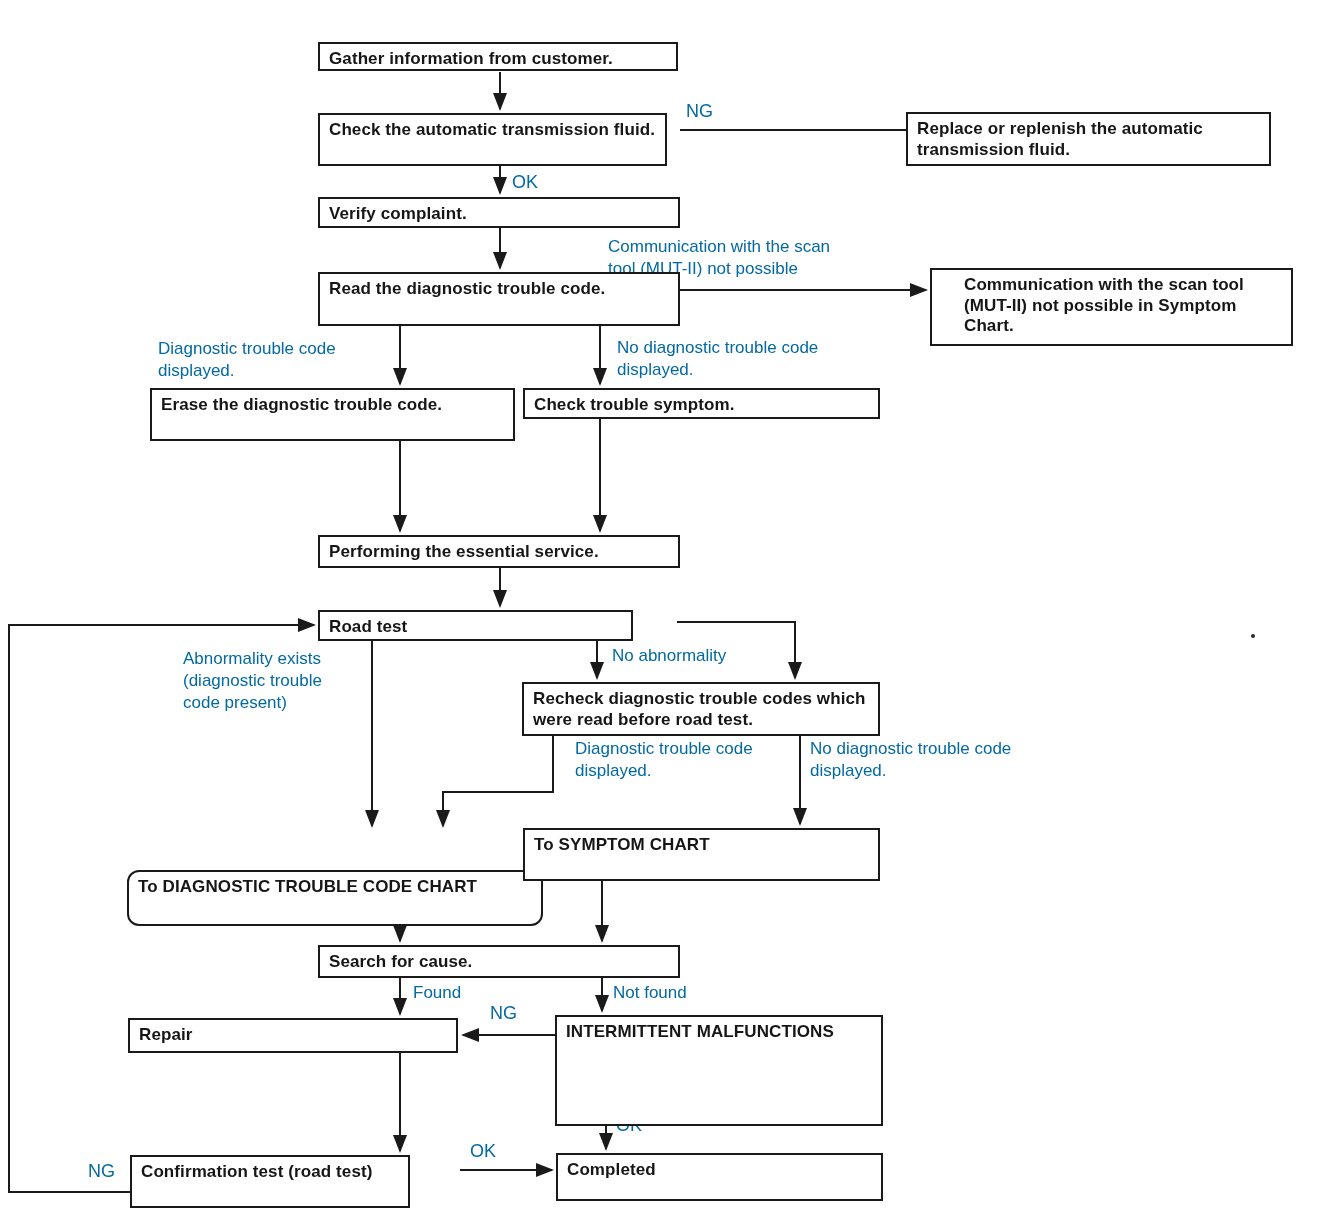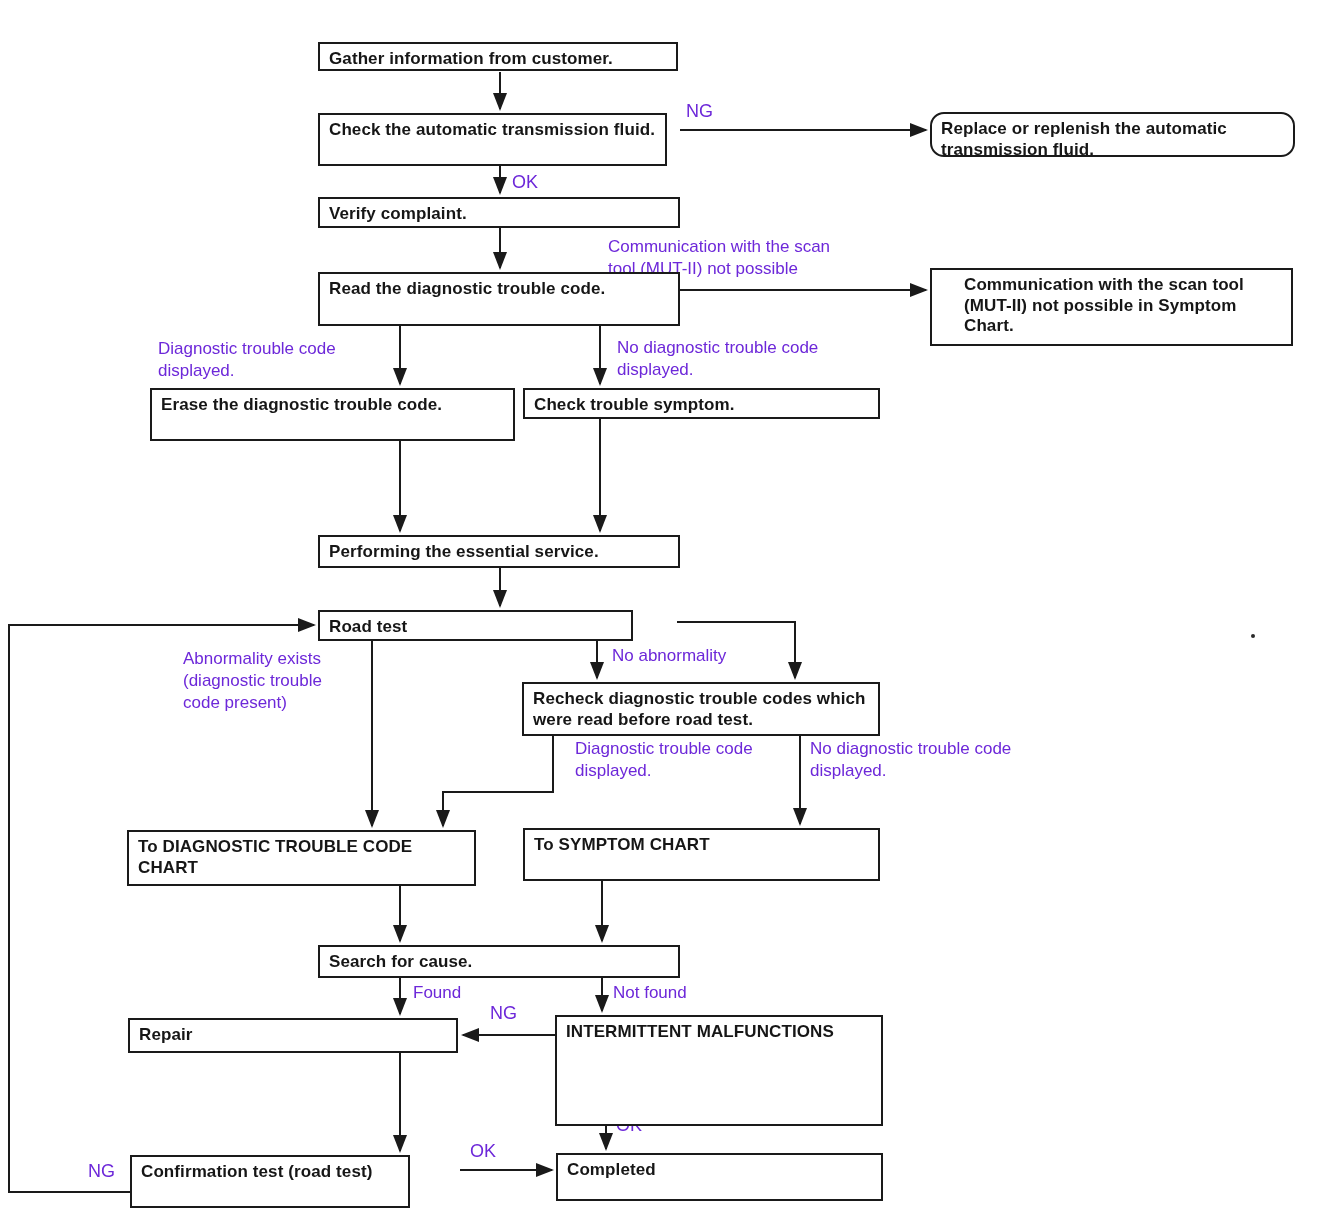--- a/index.html
+++ b/index.html
@@ -24,36 +24,36 @@
     letter-spacing:.1px;
     z-index:2;
   }
   .label{
     position:absolute;
     font-size:17px;
     font-weight:400;
     line-height:1.28;
     white-space:pre-line;
     z-index:1;
-    color:#6d28d9;
+    color:#0369a1;
   }
   .tag{font-size:18px;}
   
   #gather        {left:318px;top:42px;  width:360px;height:29px;}
   #check-fluid   {left:318px;top:113px; width:349px;height:53px;}
-  #replace-fluid {left:930px;top:112px; width:365px;height:45px;border-radius:14px;}
+  #replace-fluid {left:906px;top:112px; width:365px;height:54px;}
   #verify        {left:318px;top:197px; width:362px;height:31px;}
   #read-dtc      {left:318px;top:272px; width:362px;height:54px;}
   #comm-chart    {left:930px;top:268px; width:363px;height:78px;padding-left:32px;}
   #erase-dtc     {left:150px;top:388px; width:365px;height:53px;}
   #check-symptom {left:523px;top:388px; width:357px;height:31px;}
   #essential     {left:318px;top:535px; width:362px;height:33px;}
   #road-test     {left:318px;top:610px; width:315px;height:31px;}
   #recheck       {left:522px;top:682px; width:358px;height:54px;}
-  #dtc-chart     {left:127px;top:830px; width:349px;height:56px;}
+  #dtc-chart     {left:127px;top:870px; width:416px;height:56px;border-radius:12px;}
   #symptom-chart {left:523px;top:828px; width:357px;height:53px;}
   #search        {left:318px;top:945px; width:362px;height:33px;}
   #repair        {left:128px;top:1018px;width:330px;height:35px;}
   #intermittent  {left:555px;top:1015px;width:328px;height:111px;}
   #confirmation  {left:130px;top:1155px;width:280px;height:53px;}
   #completed     {left:556px;top:1153px;width:327px;height:48px;}
   
   #l-ng-top      {left:686px;top:100px;}
   #l-ok-top      {left:512px;top:171px;}
   #l-comm        {left:608px;top:236px;}

